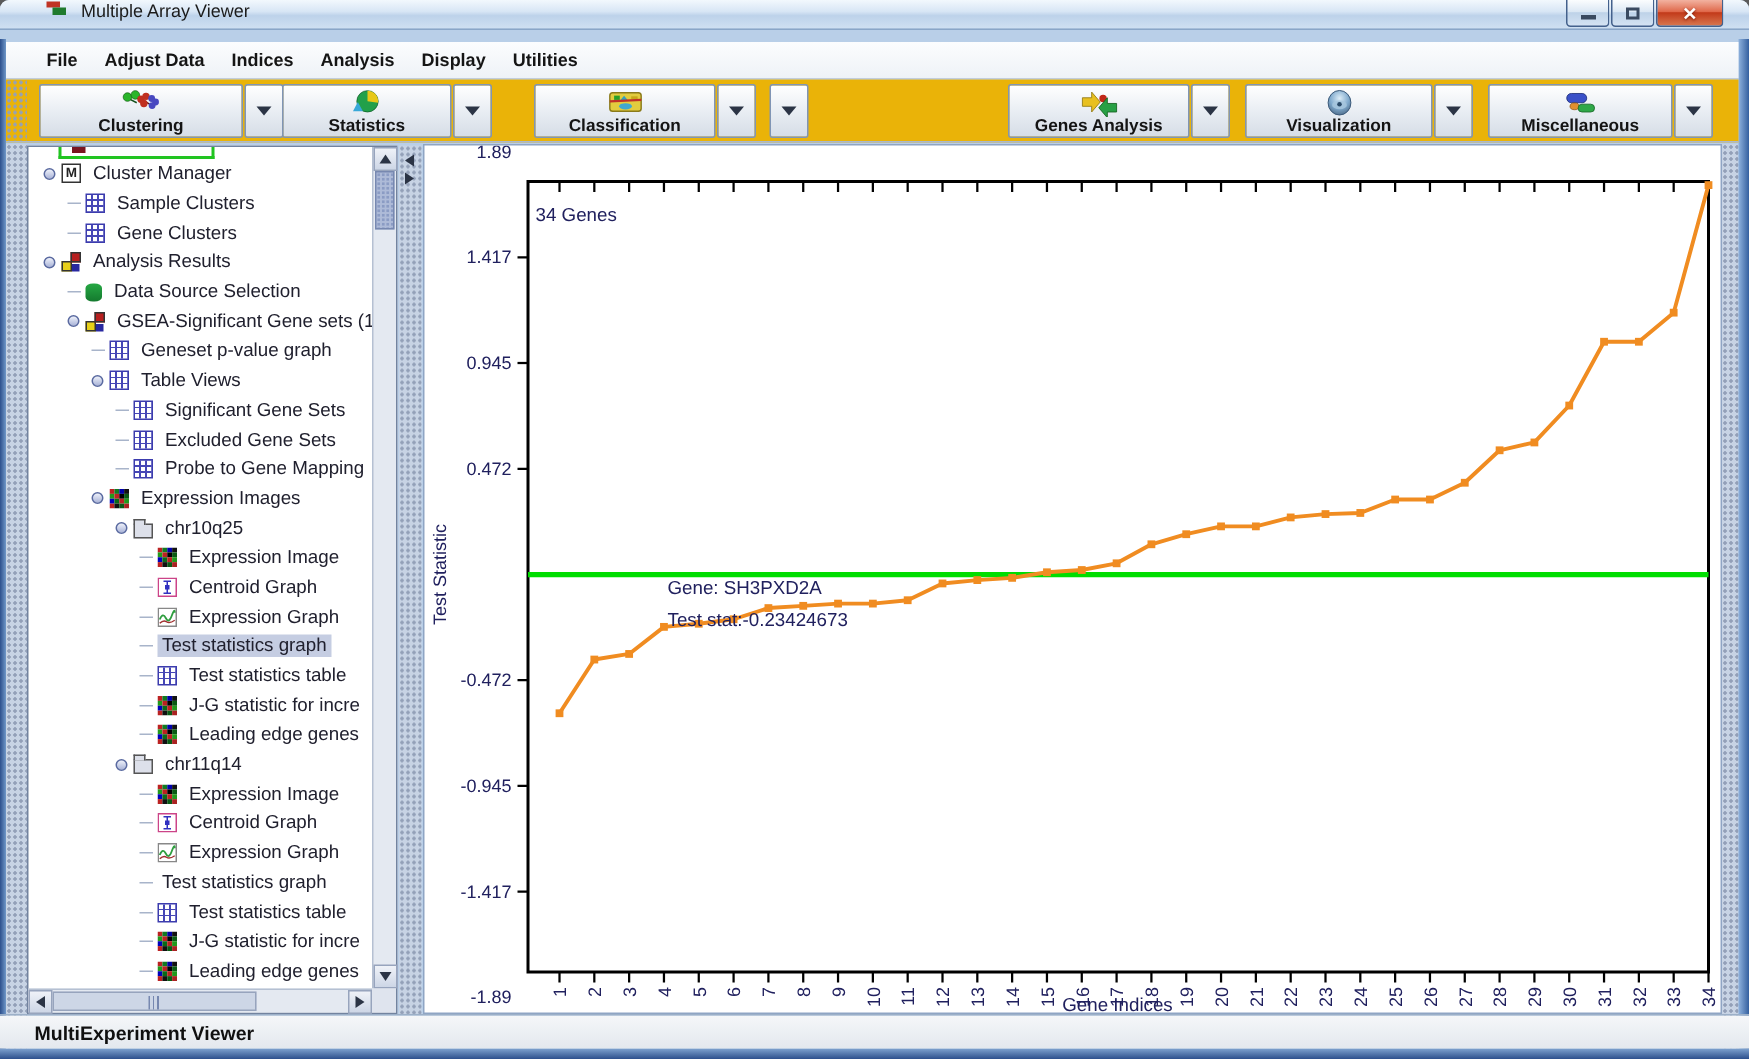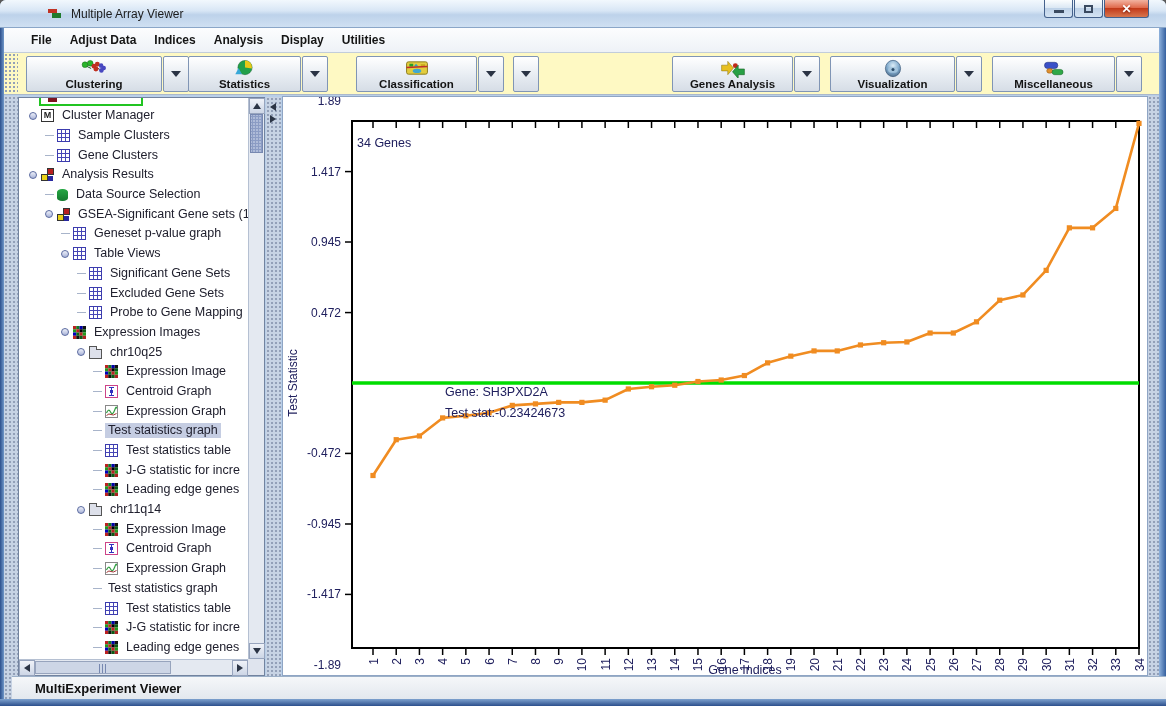--- a/index.html
+++ b/index.html
@@ -5,40 +5,40 @@
   html,body{margin:0;padding:0;background:#5a5a5a;}
   *{box-sizing:border-box;}
   .window{position:relative;width:1166px;height:706px;background:#b9cfe8;
     font-family:"Liberation Sans",sans-serif;border-radius:6px 6px 0 0;overflow:hidden;}
   
   .frame-left{position:absolute;left:0;top:26px;bottom:0;width:4px;background:linear-gradient(90deg,#2c4f8c,#6f97c8);z-index:5;}
   .frame-right{position:absolute;right:0;top:26px;bottom:0;width:7px;background:linear-gradient(90deg,#8fb2dd,#35609f);z-index:5;}
   .frame-bottom{position:absolute;left:0;right:0;bottom:0;height:7px;background:linear-gradient(#7ea2cf,#2c4f8c);z-index:6;}
   .gutter{position:absolute;background-color:#c7d3e4;background-image:radial-gradient(#93a0b8 1px,transparent 1.3px);background-size:4px 4px;z-index:1;}
   
-  .titlebar{position:absolute;left:0;top:0;width:100%;height:28px;
+  .titlebar{position:absolute;left:0;top:0;width:100%;height:20px;
     background:linear-gradient(#f2f8fd,#d8e6f5 40%,#bdd2ea 55%,#cfe0f2);
-    border-bottom:1px solid #8aa6c8;display:flex;align-items:center;z-index:10;padding-left:17px;}
+    border-bottom:1px solid #8aa6c8;display:flex;z-index:10;}
   .app-icon{position:relative;width:14px;height:12px;margin-left:31px;}
   .app-icon .r{position:absolute;left:0;top:1px;width:9px;height:4px;background:#c03324;}
   .app-icon .g{position:absolute;left:4px;top:5px;width:9px;height:5px;background:#1f7a2d;}
   .title{margin-left:9px;font-size:12px;color:#1b1b1b;}
   .win-btns{position:absolute;right:17px;top:0;display:flex;}
   .wbtn{width:29px;height:18px;border:1px solid #44618c;border-top:none;border-radius:0 0 3px 3px;
     background:linear-gradient(#fbfdfe,#dce8f4 45%,#bed2e8 50%,#d4e3f3);display:flex;align-items:center;justify-content:center;margin-left:1px;}
   .wbtn.close{width:45px;background:linear-gradient(#f2b2a0,#e06a4c 45%,#c23a1a 50%,#d8764e);}
   .glyph-min{width:10px;height:3px;background:#3a4a60;margin-top:6px;}
   .glyph-max{width:9px;height:8px;border:2px solid #3a4a60;background:transparent;}
   .glyph-x{color:#fff;font-weight:bold;font-size:12px;text-shadow:0 1px 2px #7a1a08;line-height:1;}
   
   .menubar{position:absolute;left:4px;right:7px;top:28px;height:25px;background:linear-gradient(#fcfdfe,#eef2f7);
     border-bottom:1px solid #c2cdda;display:flex;align-items:center;padding-left:18px;z-index:9;}
   .menu-item{font-size:12px;font-weight:bold;color:#151515;padding:3px 9px;text-align:right;}
   
-  .toolbar{position:absolute;left:4px;right:7px;top:53px;height:42px;background:#fef9c3;border-bottom:1px solid #aab8cc;z-index:9;}
+  .toolbar{position:absolute;left:4px;right:7px;top:53px;height:42px;background:#eab308;border-bottom:1px solid #aab8cc;z-index:9;}
   .tb-handle{position:absolute;left:0;top:0;bottom:0;width:14px;background-image:radial-gradient(#93a0b8 1px,transparent 1.3px);background-size:4px 4px;}
   .tb-group{position:absolute;top:3px;height:36px;display:flex;}
   .tb-btn{flex:1;border:1px solid #8095b5;border-radius:2px;background:linear-gradient(#ffffff,#e7ecf2 55%,#d6dde6);
     display:flex;flex-direction:column;align-items:center;justify-content:center;padding:1px 2px;}
   .tb-btn svg{width:26px;height:19px;display:block;}
   .tb-label{font-size:11.5px;font-weight:bold;color:#141414;line-height:12px;margin-top:0px;white-space:nowrap;}
   .tb-arrow{width:26px;margin-left:1px;border:1px solid #8095b5;border-radius:2px;background:linear-gradient(#ffffff,#e7ecf2 55%,#d6dde6);
     display:flex;align-items:center;justify-content:center;}
   .caret{width:0;height:0;border-left:5px solid transparent;border-right:5px solid transparent;border-top:6px solid #2b3445;}
   
@@ -80,21 +80,21 @@
     background-image:repeating-linear-gradient(90deg,#7788b0 0 1px,transparent 1px 3px);}
   .sb-corner{position:absolute;right:0;bottom:0;width:16px;height:16px;background:#dfe4ee;}
   
   .divider{position:absolute;left:266px;top:97px;width:15px;height:579px;z-index:4;
     background-color:#c7d3e4;background-image:radial-gradient(#93a0b8 1px,transparent 1.3px);background-size:4px 4px;}
   .divider .tri{position:absolute;left:4px;}
   
   .chart-panel{position:absolute;left:282px;top:96px;width:866px;height:580px;background:#fff;border:1px solid #8fa5c4;z-index:4;}
   .chart-panel svg{display:block;font-family:"Liberation Sans",sans-serif;}
   
-  .statusbar{position:absolute;left:12px;right:0;top:676px;height:23px;background:linear-gradient(#f5f7f9,#e3e8ee);
+  .statusbar{position:absolute;left:0;right:0;top:676px;height:23px;background:linear-gradient(#f5f7f9,#e3e8ee);
     border-top:1px solid #9cb0c8;display:flex;align-items:center;z-index:7;}
   .statusbar span{margin-left:23px;font-size:13px;font-weight:bold;color:#101010;}
 </style>
 </head>
 <body>
 
 <div class="window">
 
   <div class="titlebar">
     <span class="app-icon">

